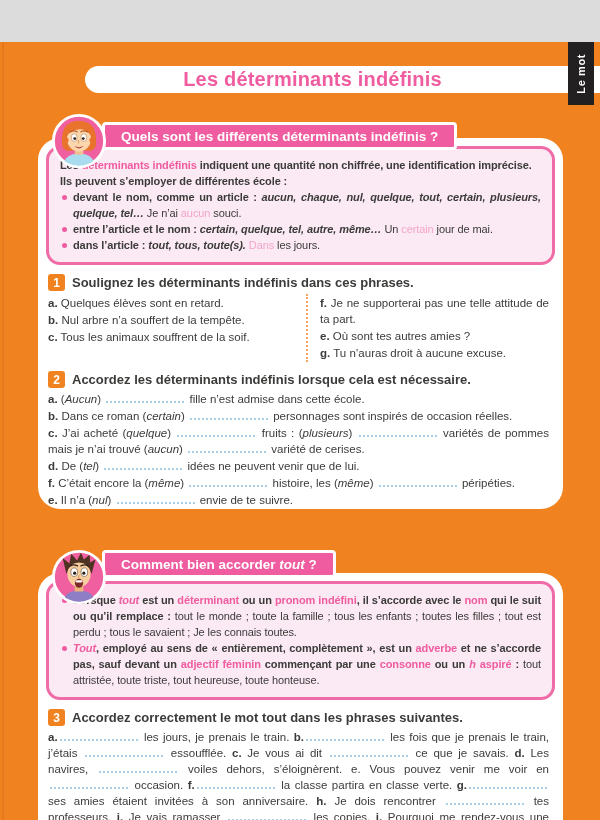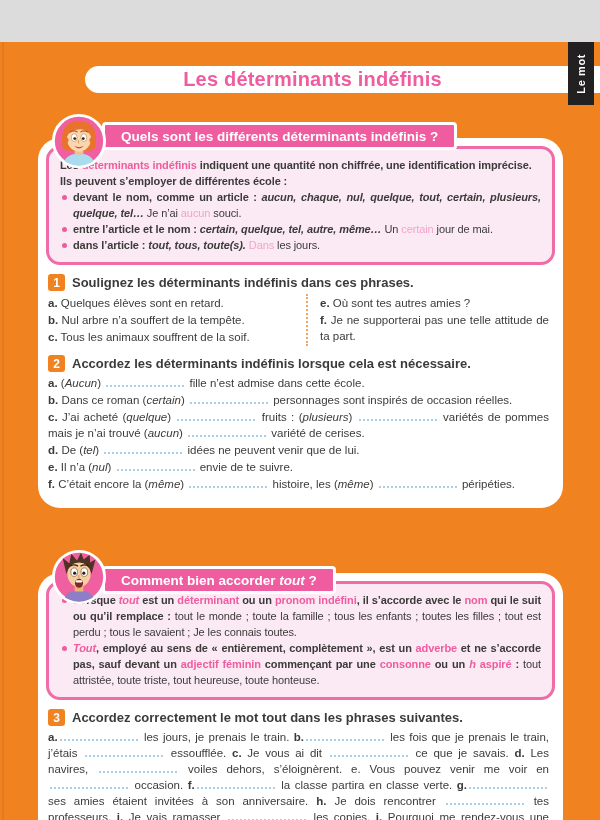--- a/index.html
+++ b/index.html
@@ -40,21 +40,21 @@
   .lesson-box p{margin:0;}
   .bullet-item{position:relative;padding-left:13px;}
   .bullet-item::before{content:"";position:absolute;left:2px;top:6px;width:5px;height:5px;
                        border-radius:50%;background:var(--pink);}
 
   
   .banner{position:absolute;left:102px;height:22px;background:var(--pink);border:3px solid #fff;
           border-radius:4px;z-index:4;display:inline-flex;align-items:center;padding:0 16px;
           color:#fff;font-weight:bold;font-size:13.5px;white-space:nowrap;}
   .banner1{top:80px;}
-  .banner2{top:524px;}
+  .banner2{top:508px;}
   .face{position:absolute;left:50px;width:58px;height:58px;z-index:5;}
   .face1{top:70px;}
   .face2{top:506px;}
 
   
   .exercise{padding:0 14px 0 10px;font-size:11.5px;line-height:16px;}
   .ex-header{display:flex;align-items:center;gap:7px;margin:9px 0 3px;}
   .num{flex:0 0 auto;width:17px;height:17px;background:var(--orange);color:#fff;border-radius:3px;
        font-weight:bold;font-size:12px;display:flex;align-items:center;justify-content:center;}
   .ex-title{font-weight:bold;font-size:13px;}
@@ -109,38 +109,39 @@
         <span class="num">1</span>
         <span class="ex-title">Soulignez les déterminants indéfinis dans ces phrases.</span>
       </div>
       <div class="cols">
         <div class="col-left">
             <div class="ex-item"><span class="b">a.</span><span> Quelques élèves sont en retard.</span></div>
             <div class="ex-item"><span class="b">b.</span><span> Nul arbre n’a souffert de la tempête.</span></div>
             <div class="ex-item"><span class="b">c.</span><span> Tous les animaux souffrent de la soif.</span></div>
           </div>
         <div class="col-right">
+            <div class="ex-item"><span class="b">f.</span><span> Je ne supporterai pas une telle attitude de ta part.</span></div>
             <div class="ex-item"><span class="b">e.</span><span> Où sont tes autres amies ?</span></div>
-            <div class="ex-item"><span class="b">f.</span><span> Je ne supporterai pas une telle attitude de ta part.</span></div>
+            <div class="ex-item"><span class="b">g.</span><span> Tu n’auras droit à aucune excuse.</span></div>
           </div>
       </div>
     </div>
 
     <div class="exercise">
       <div class="ex-header">
         <span class="num">2</span>
         <span class="ex-title">Accordez les déterminants indéfinis lorsque cela est nécessaire.</span>
       </div>
       <div>
           <div class="ex2-item"><span class="b">a.</span><span> (</span><span class="i">Aucun</span><span>) </span><span class="blank"></span><span> fille n’est admise dans cette école.</span></div>
           <div class="ex2-item"><span class="b">b.</span><span> Dans ce roman (</span><span class="i">certain</span><span>) </span><span class="blank"></span><span> personnages sont inspirés de occasion réelles.</span></div>
           <div class="ex2-item"><span class="b">c.</span><span> J’ai acheté (</span><span class="i">quelque</span><span>) </span><span class="blank"></span><span> fruits : (</span><span class="i">plusieurs</span><span>) </span><span class="blank"></span><span> variétés de pommes mais je n’ai trouvé (</span><span class="i">aucun</span><span>) </span><span class="blank"></span><span> variété de cerises.</span></div>
           <div class="ex2-item"><span class="b">d.</span><span> De (</span><span class="i">tel</span><span>) </span><span class="blank"></span><span> idées ne peuvent venir que de lui.</span></div>
+          <div class="ex2-item"><span class="b">f.</span><span> C’était encore la (</span><span class="i">même</span><span>) </span><span class="blank"></span><span> histoire, les (</span><span class="i">même</span><span>) </span><span class="blank"></span><span> péripéties.</span></div>
           <div class="ex2-item"><span class="b">e.</span><span> Il n’a (</span><span class="i">nul</span><span>) </span><span class="blank"></span><span> envie de te suivre.</span></div>
-          <div class="ex2-item"><span class="b">f.</span><span> C’était encore la (</span><span class="i">même</span><span>) </span><span class="blank"></span><span> histoire, les (</span><span class="i">même</span><span>) </span><span class="blank"></span><span> péripéties.</span></div>
         </div>
     </div>
   </div>
 
   <div class="banner banner1">
     <span>Quels sont les différents déterminants indéfinis ?</span>
   </div>
   <div class="face face1">
     <svg viewBox="0 0 60 60" width="58" height="58" aria-hidden="true">
       <defs>

